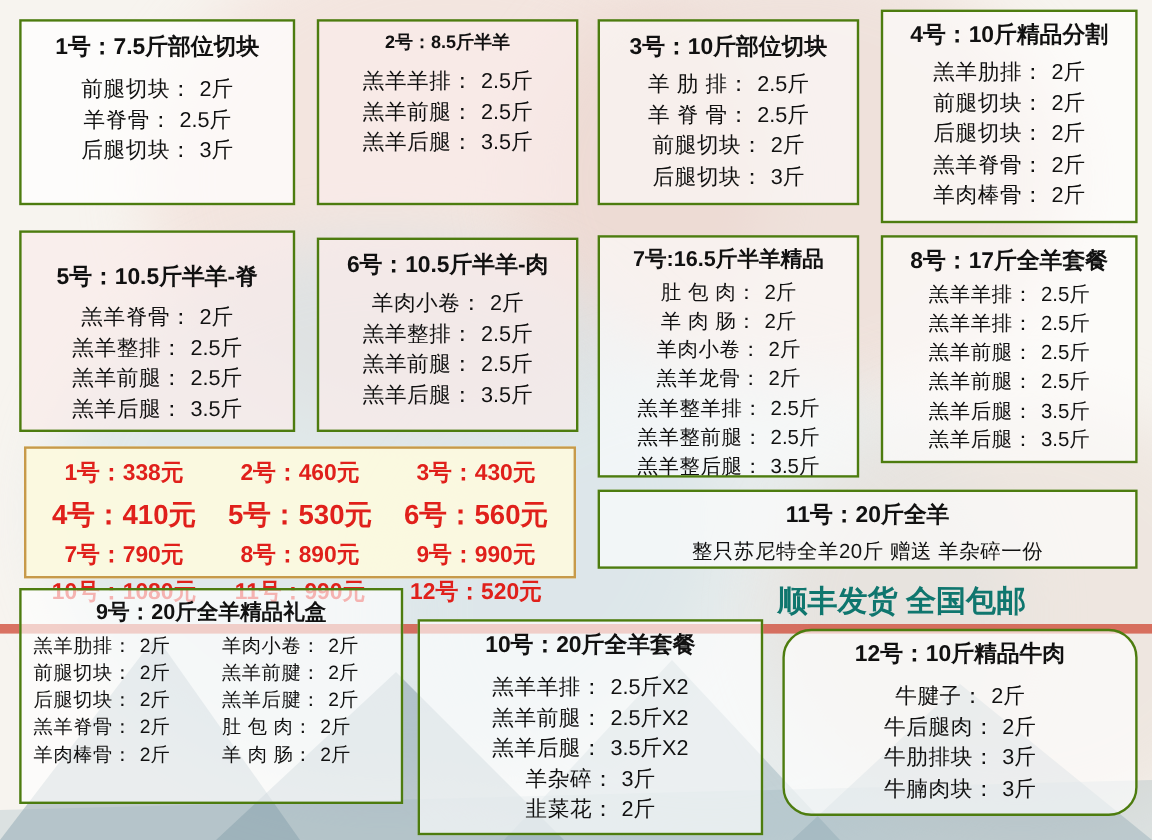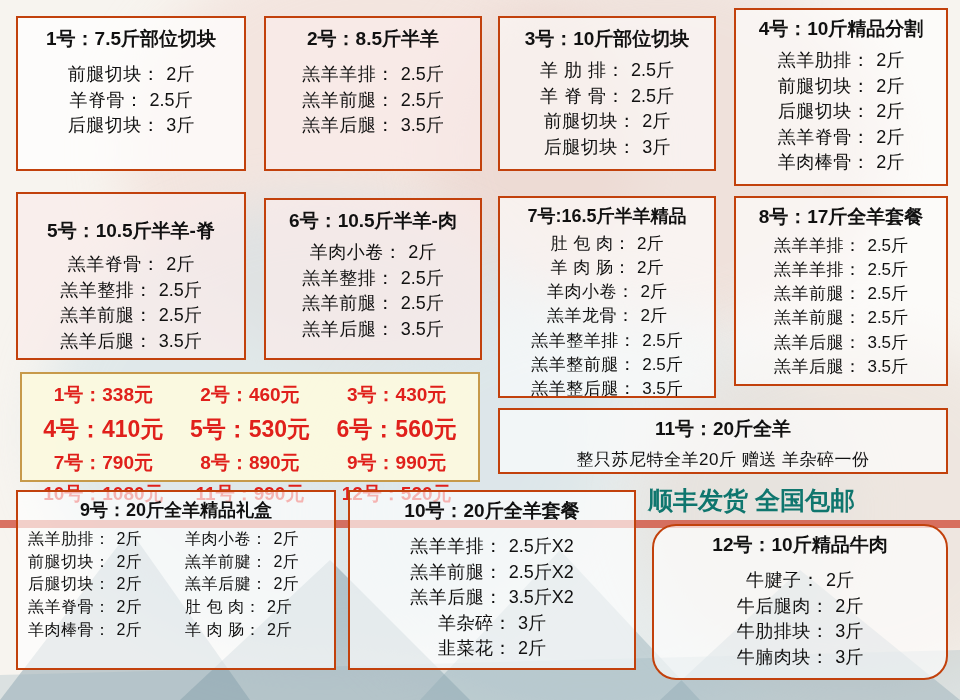--- a/index.html
+++ b/index.html
@@ -16,21 +16,21 @@
   #bg .b2{width:460px;height:380px;left:430px;top:-40px;background:#e9d3cc;}
   #bg .b3{width:560px;height:460px;left:40px;top:200px;background:#cfe0e6;}
   #bg .b4{width:520px;height:420px;left:330px;top:300px;background:#dbe6ea;}
   #bg .b5{width:420px;height:360px;left:640px;top:330px;background:#e7dcd4;}
   #bg .mtn{position:absolute;bottom:0;left:0;width:100%;height:260px;}
   #bg .red-band{position:absolute;left:0;top:520px;width:100%;height:8px;background:#cf4733;opacity:.75;}
 
   
   .card{
     position:absolute;
-    border:2px solid #c2410c;
+    border:2px solid #4d7c0f;
     background:rgba(255,255,255,.72);
     box-sizing:border-box;
   }
   .card .title{
     font-weight:bold;
     text-align:center;
     color:#111;
     white-space:nowrap;
   }
   .card .rows{margin-top:4px;}
@@ -101,21 +101,21 @@
         <span class="v">2.5斤</span>
       </div>
     <div class="row">
         <span class="k">后腿切块：</span>
         <span class="v">3斤</span>
       </div>
   </div>
 </div>
 
 <div class="card" style="left:264px;top:16px;width:218px;height:155px;padding:8px 6px;background:rgba(249,236,234,.72);">
-  <div class="title" style="font-size:19px;">2号：8.5斤半羊</div>
+  <div class="title" style="font-size:15px;">2号：8.5斤半羊</div>
   <div class="rows" style="font-size:18px;margin-top:10px;">
     <div class="row">
         <span class="k">羔羊羊排：</span>
         <span class="v">2.5斤</span>
       </div>
     <div class="row">
         <span class="k">羔羊前腿：</span>
         <span class="v">2.5斤</span>
       </div>
     <div class="row">
@@ -354,21 +354,21 @@
         <span class="k">羊肉棒骨：</span>
         <span class="v">2斤</span>
       </div>
     <div class="row">
         <span class="k">羊 肉 肠：</span>
         <span class="v">2斤</span>
       </div>
   </div>
 </div>
 
-<div class="card" style="left:348px;top:490px;width:288px;height:180px;padding:6px 4px;background:rgba(255,255,255,.66);">
+<div class="card" style="left:348px;top:516px;width:288px;height:180px;padding:6px 4px;background:rgba(255,255,255,.66);">
   <div class="title" style="font-size:19px;">10号：20斤全羊套餐</div>
   <div class="rows" style="font-size:18px;margin-top:10px;">
     <div class="row">
         <span class="k">羔羊羊排：</span>
         <span class="v">2.5斤X2</span>
       </div>
     <div class="row">
         <span class="k">羔羊前腿：</span>
         <span class="v">2.5斤X2</span>
       </div>

